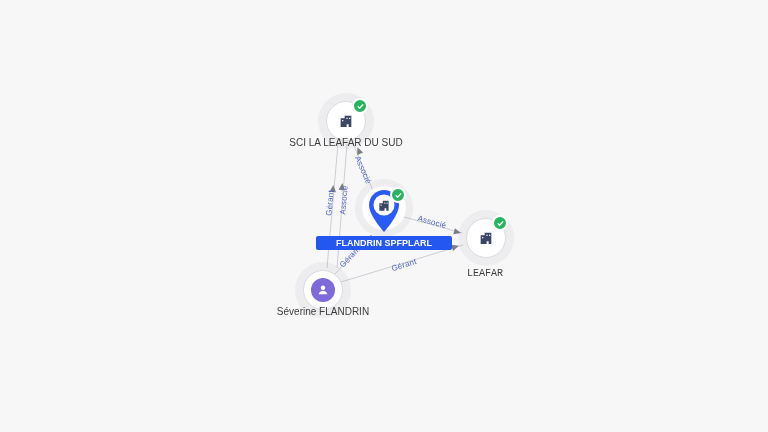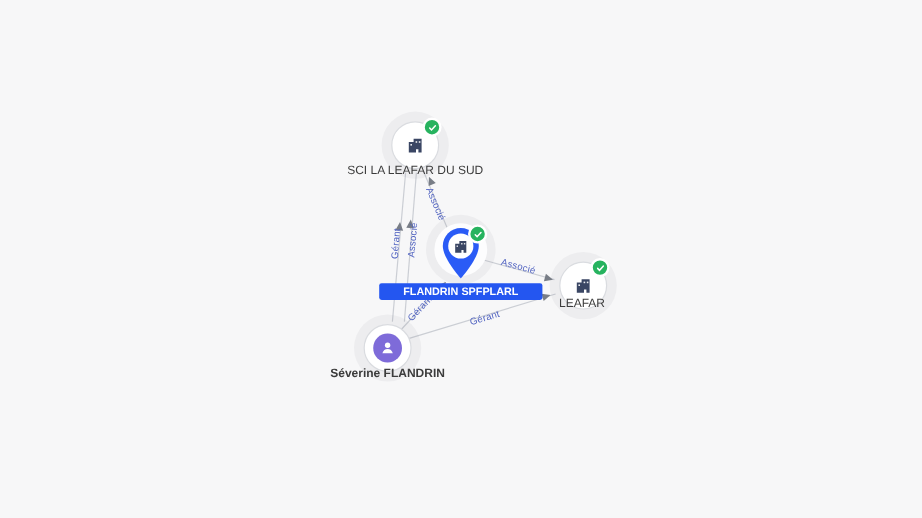--- a/index.html
+++ b/index.html
@@ -138,31 +138,31 @@
       <rect x="12.5" y="7" width="2" height="2" fill="#fff" opacity=".9"></rect>
       <rect x="16.5" y="7" width="2" height="2" fill="#fff" opacity=".9"></rect>
       <rect x="6" y="10.5" width="2" height="2" fill="#fff" opacity=".9"></rect>
     </svg>
     <span class="badge">
       <svg width="7" height="7" viewBox="0 0 10 10">
           <path d="M1.5 5.2l2.2 2.3 4.6-5" stroke="#fff" stroke-width="1.8" fill="none" stroke-linecap="round"></path>
         </svg>
     </span>
   </div>
-  <div class="node-label" style="left:485px;top:248px;">LEAFAR</div>
+  <div class="node-label" style="left:485px;top:268px;font-family:Liberation Mono, monospace;">LEAFAR</div>
 
   <div class="node" style="left:303px;top:270px;">
     <div class="person-bg">
       <svg width="16" height="16" viewBox="0 0 24 24">
         <circle cx="12" cy="8.5" r="3.4" fill="#fff"></circle>
         <path d="M5.5 18.5c.9-3.6 3.4-5.4 6.5-5.4s5.6 1.8 6.5 5.4z" fill="#fff"></path>
       </svg>
     </div>
   </div>
-  <div class="node-label" style="left:323px;top:306px;font-weight:bold;">Séverine FLANDRIN</div>
+  <div class="node-label" style="left:323px;top:306px;">Séverine FLANDRIN</div>
 
   <div class="pin-halo" style="left:362px;top:186px;"></div>
   <div class="pin" style="left:366px;top:189px;">
     <svg width="36" height="44" viewBox="0 0 36 44">
       <path d="M18 1C9.7 1 3 7.7 3 16c0 10.5 15 27 15 27s15-16.5 15-27C33 7.7 26.3 1 18 1z" fill="#2a5bf6"></path>
       <circle cx="18" cy="16" r="10.5" fill="#ffffff"></circle>
       <g transform="translate(11,9.5) scale(0.58)">
         <path d="M4 21V8h6V4h10v17h-4v-4h-3v4H4z" fill="#3a4664"></path>
         <rect x="12.5" y="7" width="2" height="2" fill="#fff" opacity=".9"></rect>
         <rect x="16.5" y="7" width="2" height="2" fill="#fff" opacity=".9"></rect>

